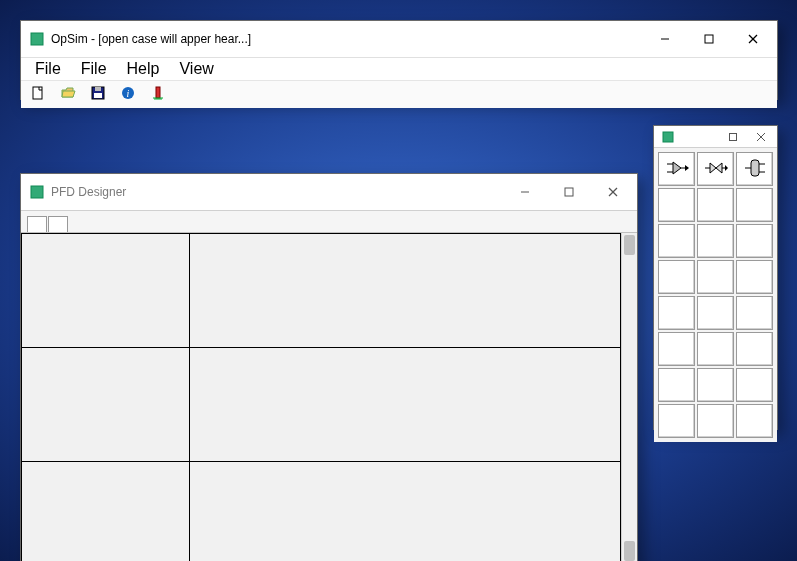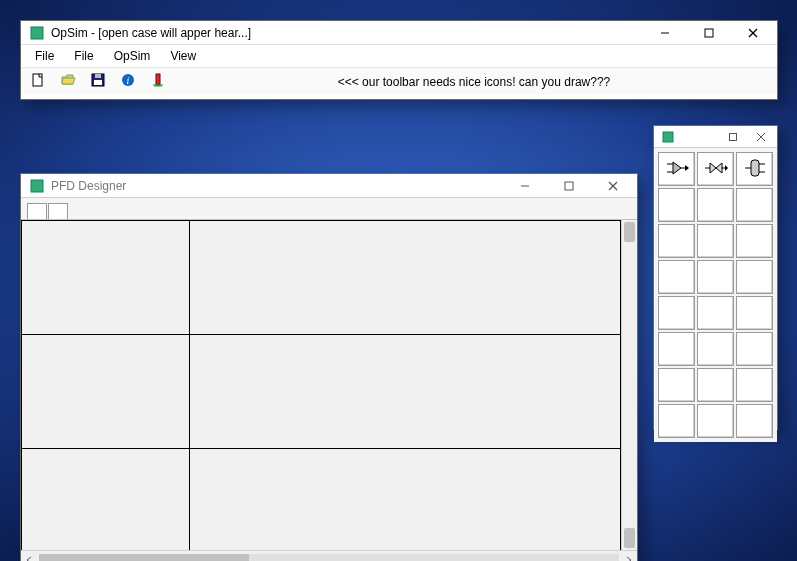--- a/index.html
+++ b/index.html
@@ -15,21 +15,21 @@
   }
 
   
   .window {
     position: absolute;
     background: #fff;
     border: 1px solid #6a6a6a;
     box-shadow: 6px 6px 14px rgba(0,0,0,0.35);
   }
   .titlebar {
-    height: 24px;
+    height: 37px;
     display: flex;
     align-items: center;
     padding: 0 2px 0 8px;
     background: #fff;
     border-bottom: 1px solid #e0e0e0;
     user-select: none;
   }
   .titlebar.inactive { color: #7a7a7a; }
   .titlebar .app-icon {
     width: 16px; height: 16px; margin-right: 6px;
@@ -44,21 +44,21 @@
   }
   .winbtn.small { width: 28px; height: 20px; color: #555; }
 
   
   #mainwin { left: 20px; top: 20px; width: 758px; height: 80px; }
   .menubar {
     height: 22px;
     display: flex; align-items: center;
     padding: 0 4px;
     background: #fff;
-    font-size: 12px;
+    font-size: 16px;
   }
   .menu-item { padding: 2px 10px; }
   .toolbar {
     height: 28px;
     display: flex; align-items: center;
     padding: 0 6px;
     border-top: 1px solid #e5e5e5;
     background: #fafafa;
     gap: 8px;
   }
@@ -154,21 +154,21 @@
             <line x1="1" y1="1" x2="9" y2="9" stroke="#000" stroke-width="1.2"></line>
             <line x1="9" y1="1" x2="1" y2="9" stroke="#000" stroke-width="1.2"></line>
           </svg>
       </div>
     </div>
   </div>
 
   <div class="menubar">
     <span class="menu-item">File</span>
     <span class="menu-item">File</span>
-    <span class="menu-item">OpSim</span>
+    <span class="menu-item">Help</span>
     <span class="menu-item">View</span>
   </div>
 
   <div class="toolbar">
     <div class="tbtn">
       <span>
         <svg width="16" height="16">
             <rect x="3" y="2" width="9" height="12" fill="#fff" stroke="#000"></rect>
             <polyline points="9,2 9,5 12,5" fill="none" stroke="#000"></polyline>
           </svg>
@@ -201,21 +201,20 @@
     </div>
     <div class="tbtn">
       <span>
         <svg width="16" height="16">
             <rect x="6" y="2" width="4" height="11" fill="#d32f2f" stroke="#7a0000"></rect>
             <line x1="3" y1="13" x2="13" y2="13" stroke="#0a3"></line>
             <line x1="4" y1="14" x2="12" y2="14" stroke="#0a3"></line>
           </svg>
       </span>
     </div>
-    <span class="toolbar-msg">&lt;&lt;&lt; our toolbar needs nice icons! can you draw???</span>
   </div>
 </div>
 
 <div id="pfdwin" class="window">
   <div class="titlebar inactive">
     <span class="app-icon">
       <svg width="14" height="14">
           <rect x="1" y="1" width="12" height="12" fill="#3a7" stroke="#185"></rect>
         </svg>
     </span>

